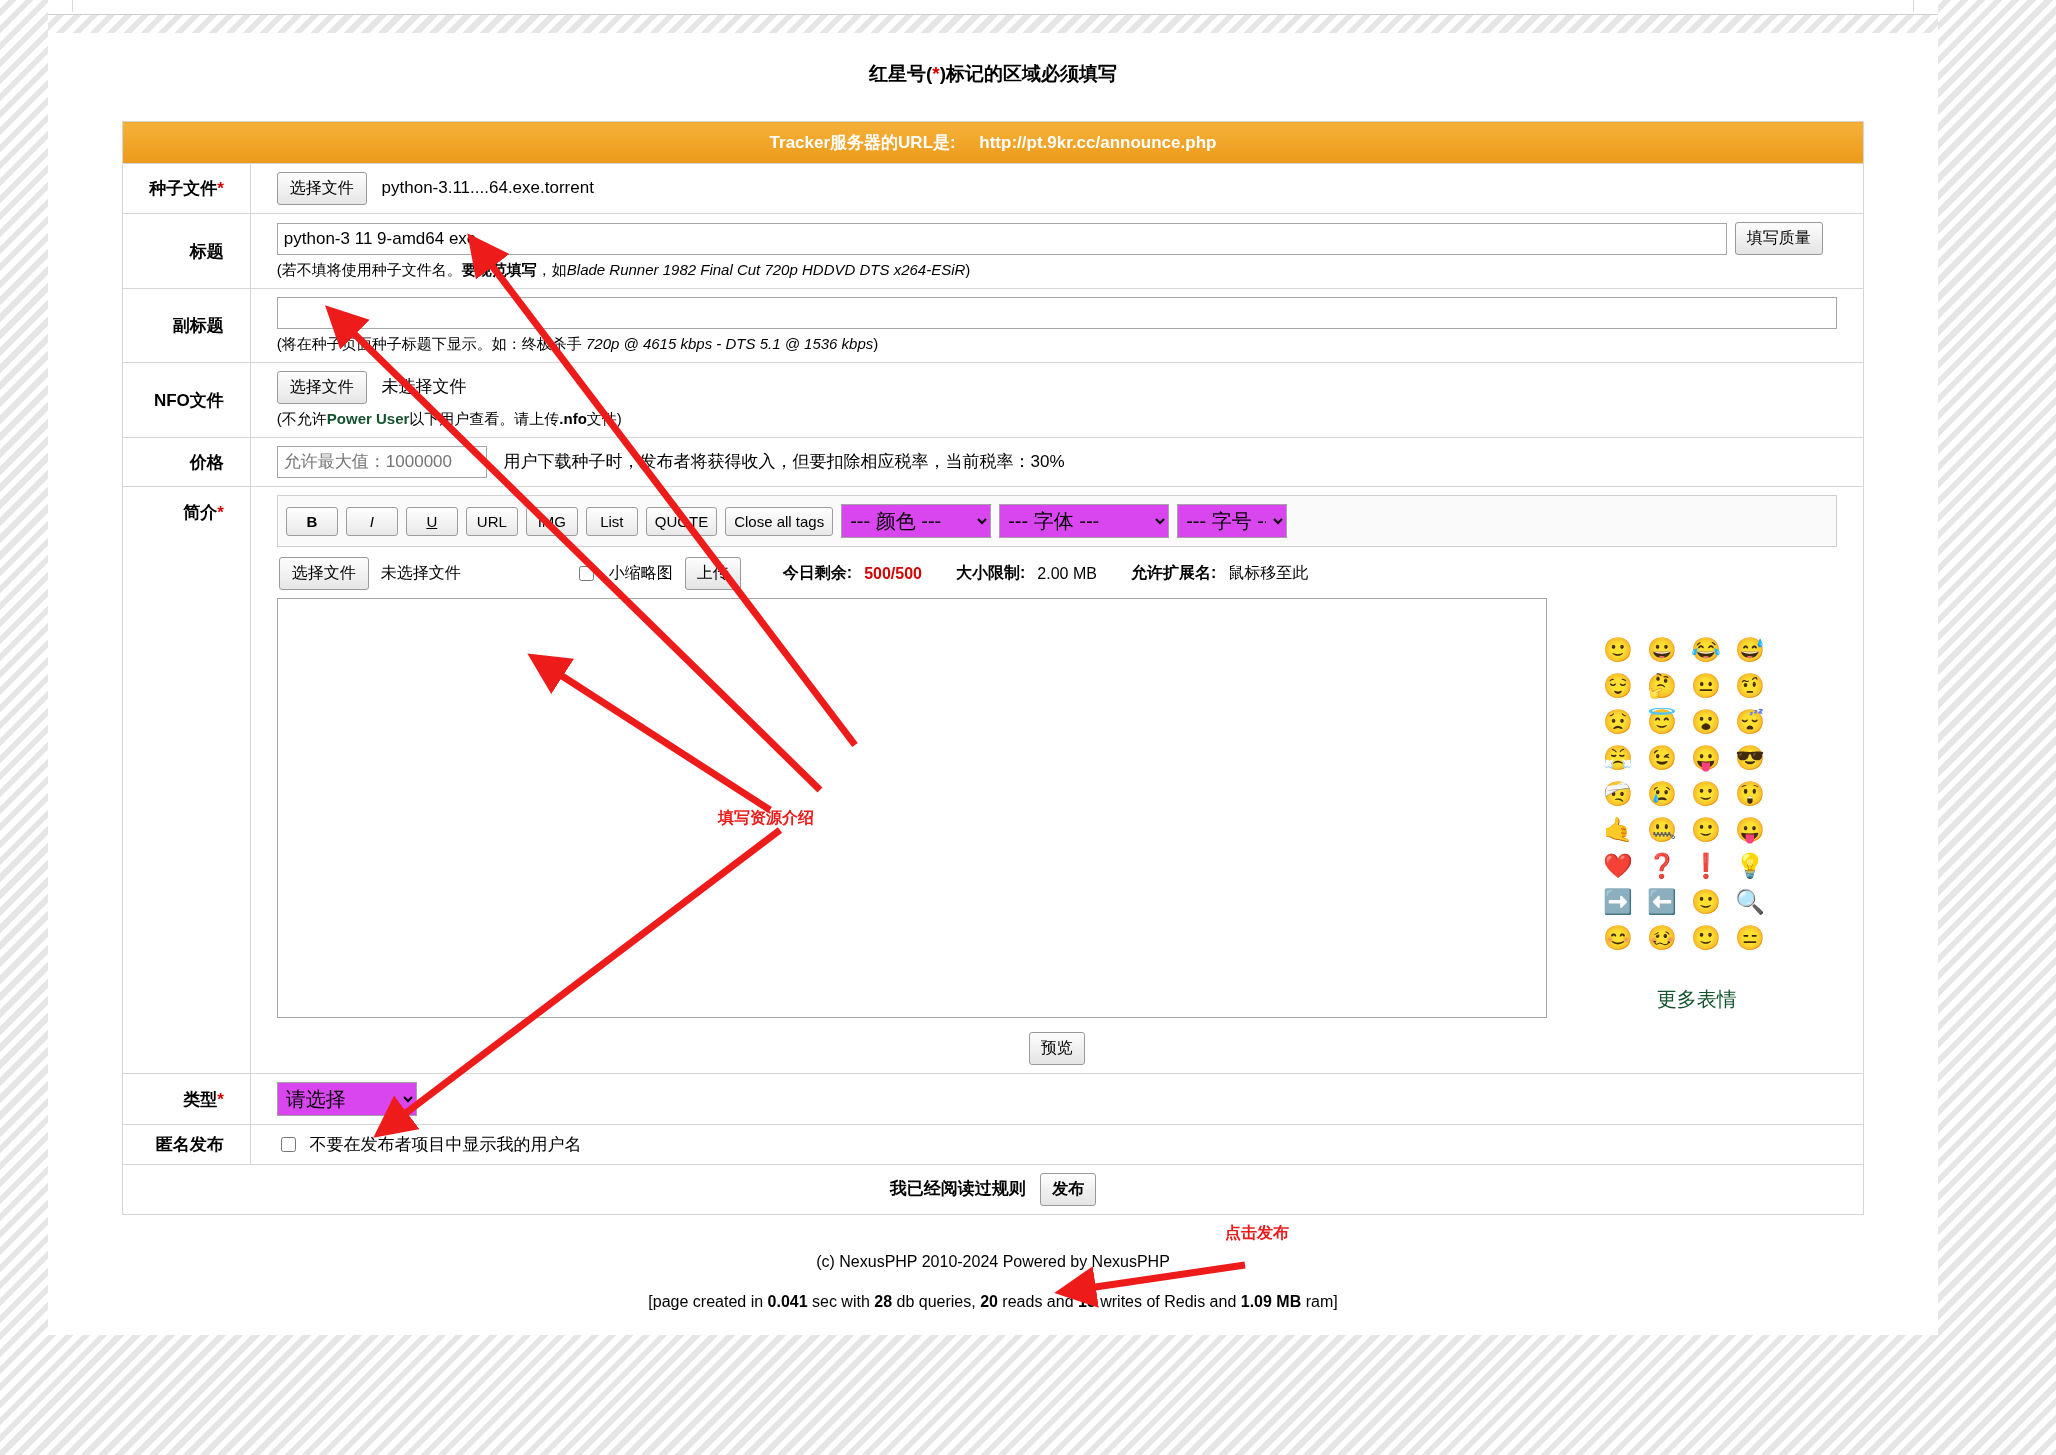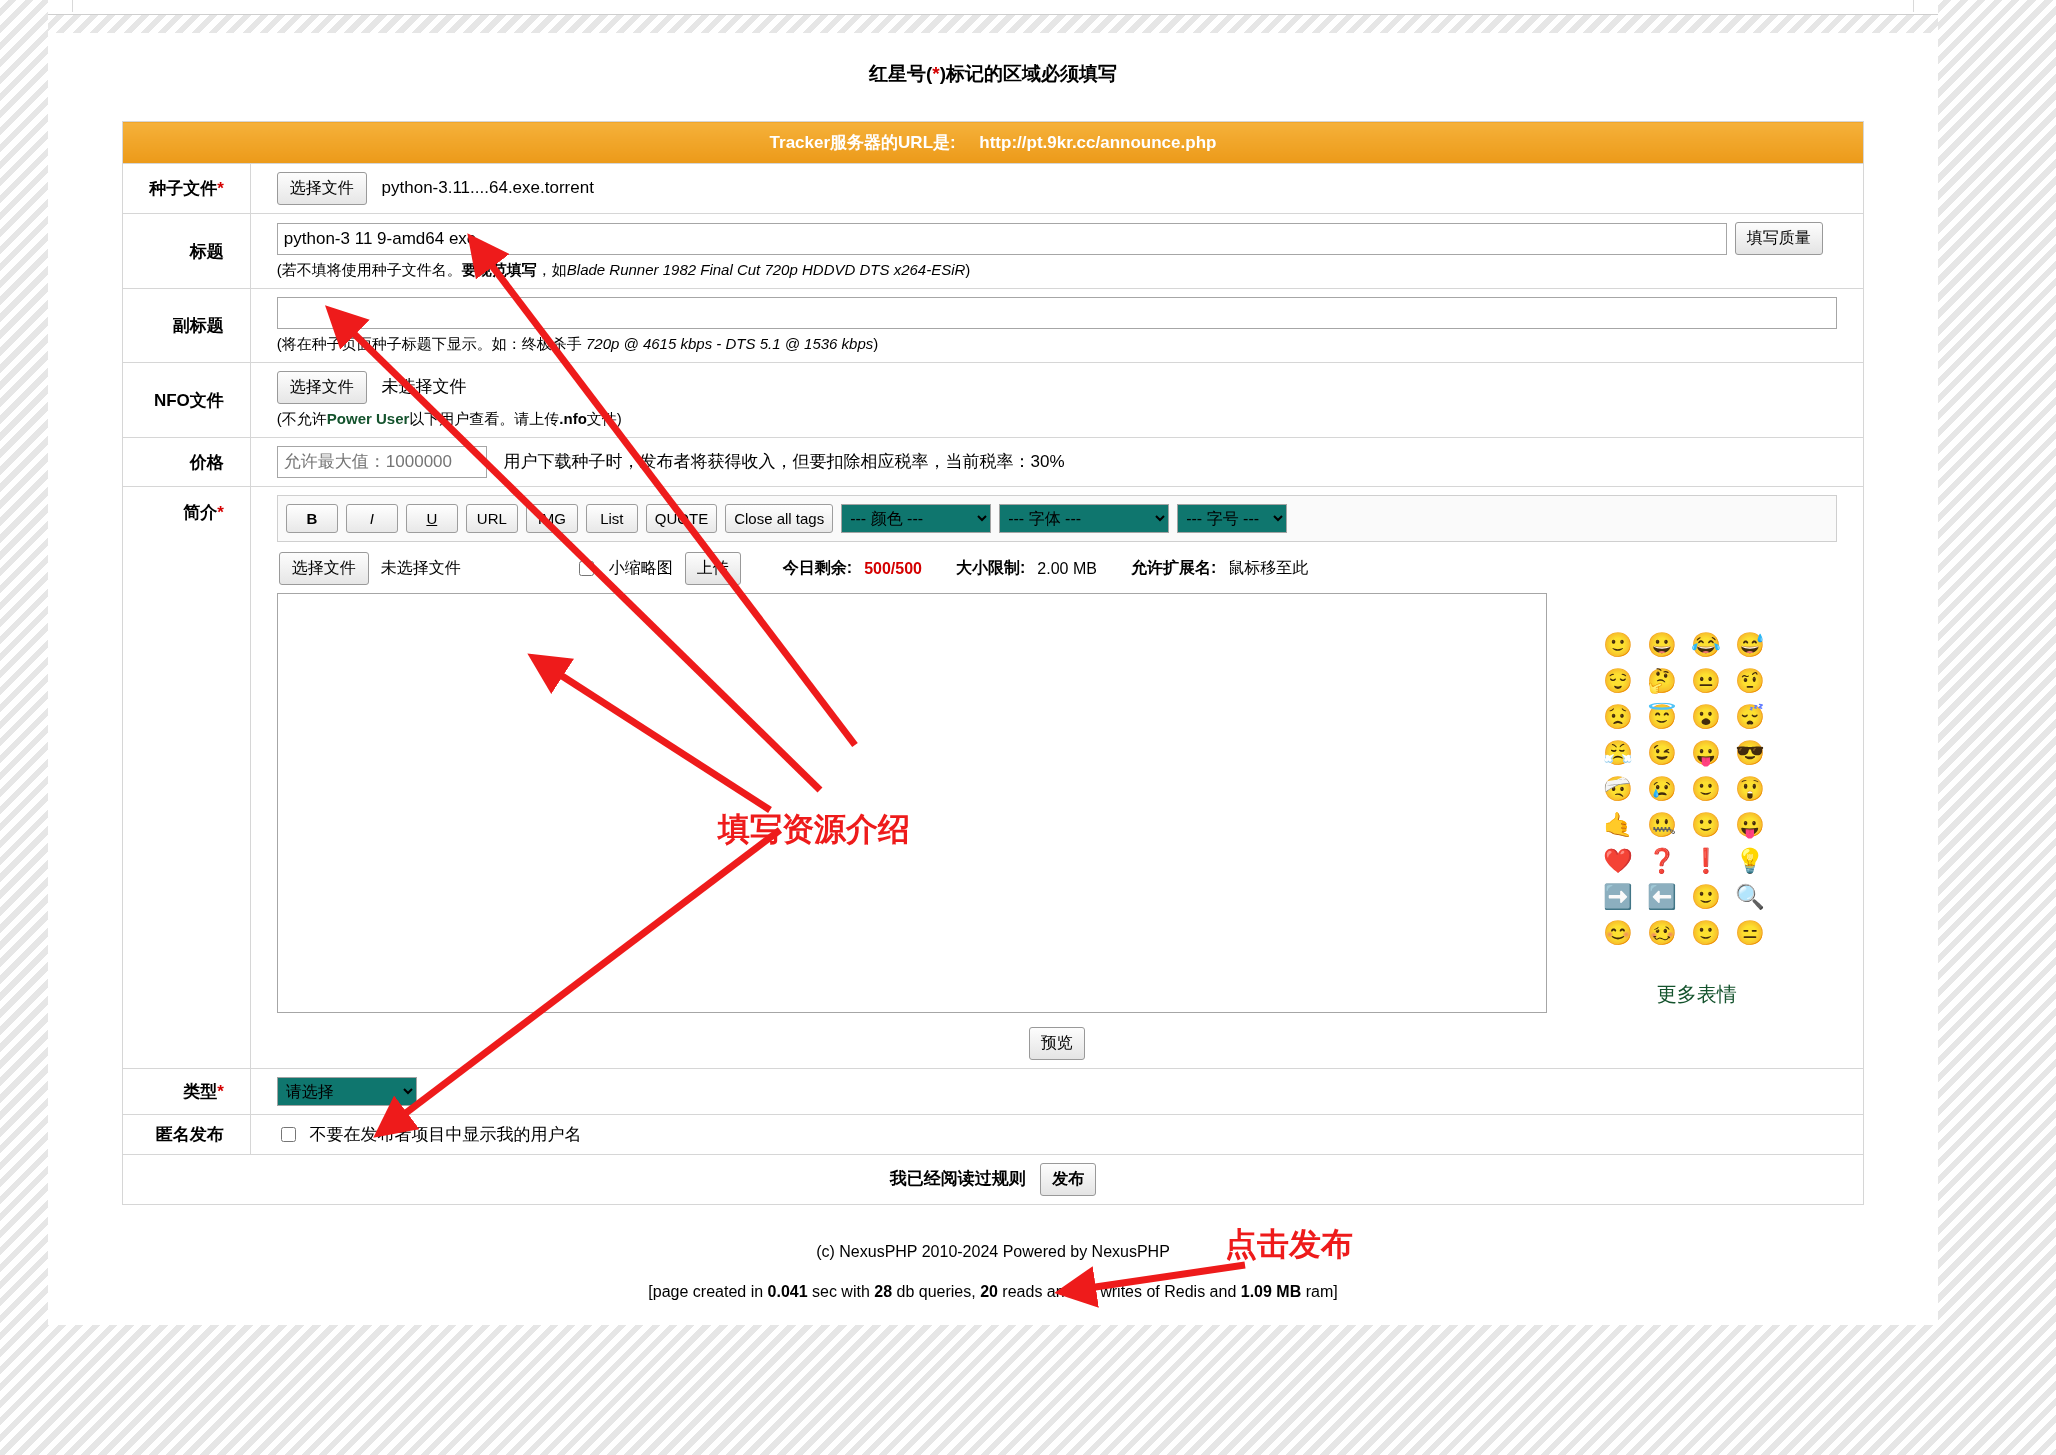--- a/index.html
+++ b/index.html
@@ -132,24 +132,24 @@
     text-align: center;
     padding: 5px 8px;
     font-size: 15px;
     cursor: default;
   }
   .bbbtn.b { font-weight: bold; }
   .bbbtn.i { font-style: italic; }
   .bbbtn.u { text-decoration: underline; }
   select.sel {
     border: 1px solid #a3a3a3;
-    font-size: 16px;
+    font-size: 20px;
     padding: 4px 4px;
     font-family: "Liberation Sans", sans-serif;
-    background: #0f766e;
+    background: #d946ef;
   }
   .uploadrow {
     display: flex;
     align-items: center;
     gap: 12px;
     padding: 10px 2px 8px 2px;
     font-size: 16px;
     flex-wrap: wrap;
   }
   .uploadrow .red { color: #d40000; font-weight: bold; }
@@ -209,21 +209,21 @@
   .footer .line2 { padding-top: 22px; }
   .footer b { font-weight: bold; }
   .submit-row {
     text-align: center;
     font-weight: bold;
     font-size: 17px;
   }
   .anno {
     position: absolute;
     color: #ee1b1b;
-    font-size: 32px;
+    font-size: 16px;
     font-weight: bold;
     white-space: nowrap;
   }
   svg.arrows {
     position: absolute;
     left: 0; top: 0;
     width: 2056px; height: 1455px;
     pointer-events: none;
   }
   .checkbox {

